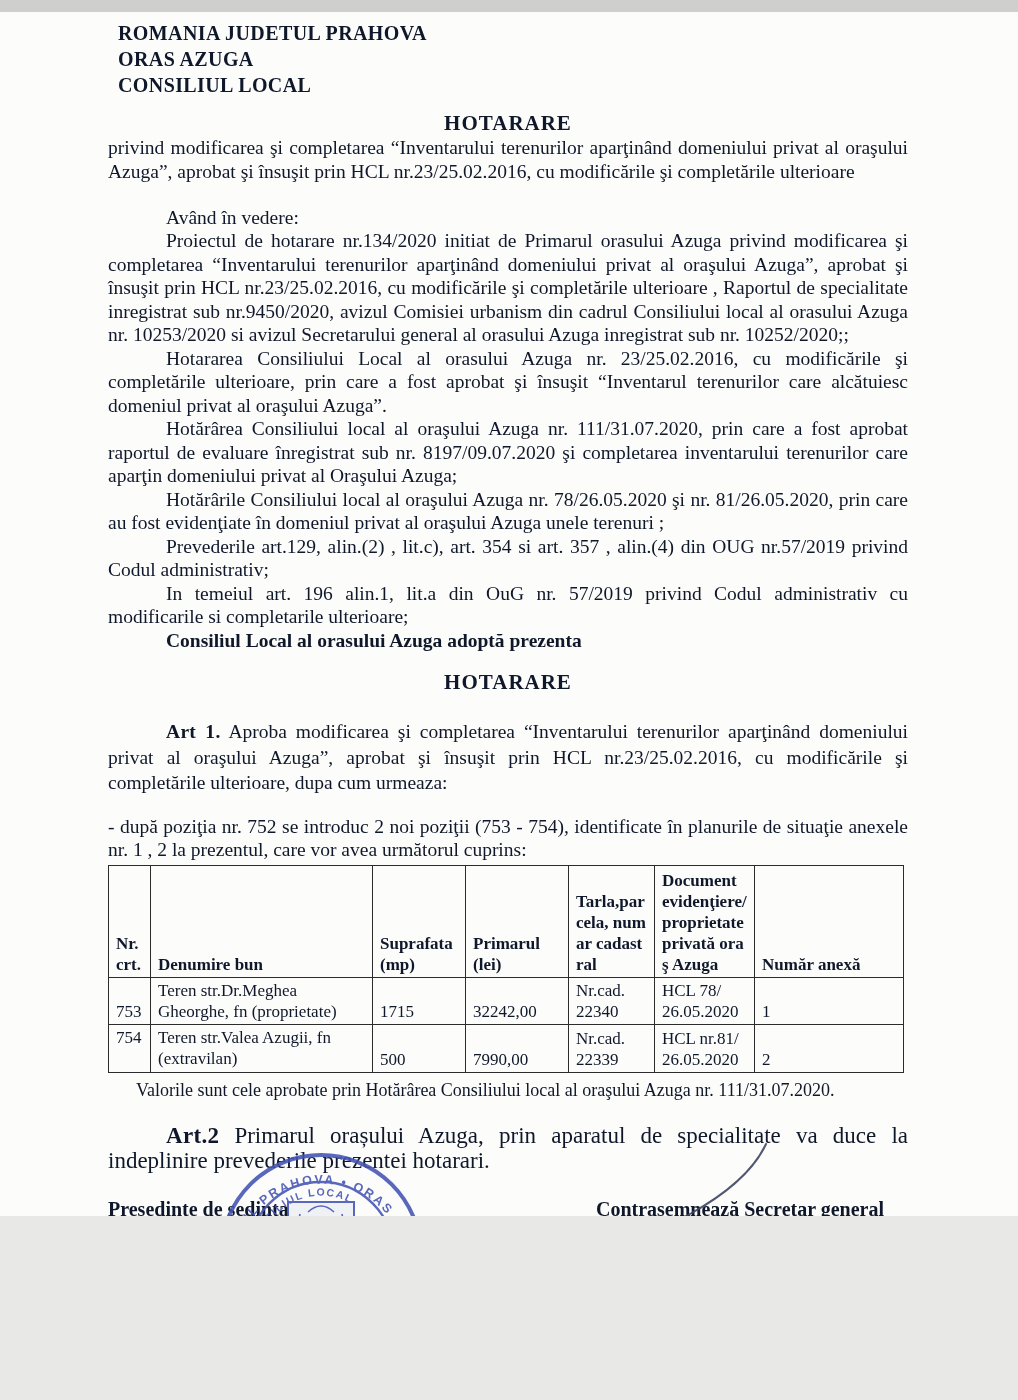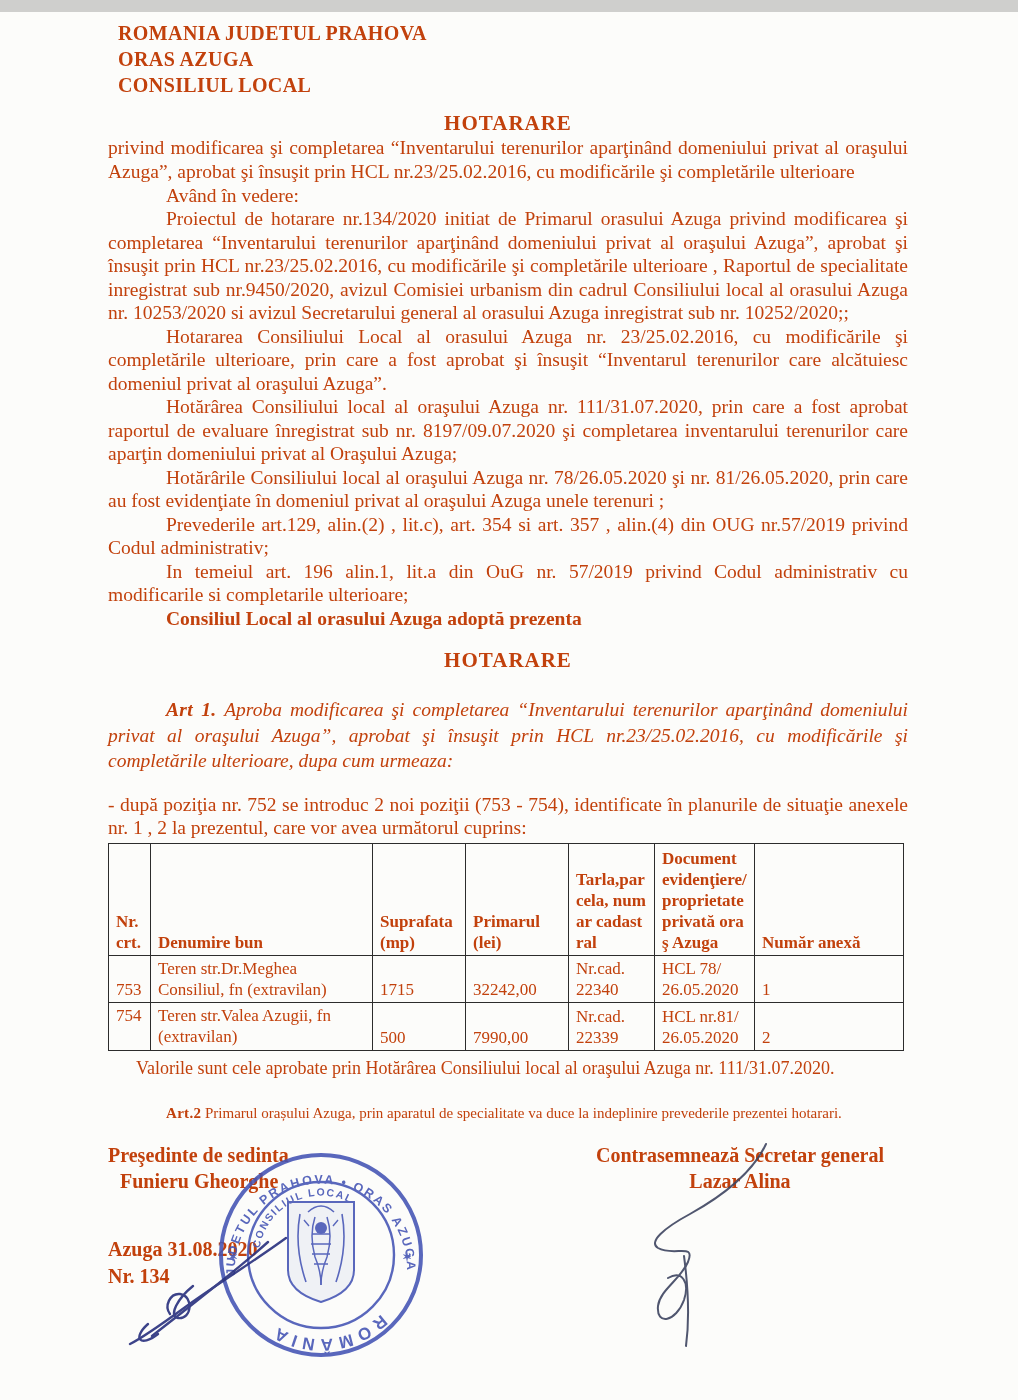--- a/index.html
+++ b/index.html
@@ -1,35 +1,35 @@
 <!DOCTYPE html>
 <html><head>
 <meta charset="utf-8">
 <style>
   html,body { margin:0; padding:0; background:#e8e8e6; }
   .page {
-    position:relative; width:1018px; height:1400px; margin:0 auto;
-    background:#fcfcfa; color:#c2410c; overflow:hidden;
+    position:relative; width:1018px; height:1216px; margin:0 auto;
+    background:#fcfcfa; color:#0f172a; overflow:hidden;
     font-family:"Liberation Serif", serif;
   }
   .scan-band { height:12px; background:#cfcfcd; }
   .content { padding:8px 110px 0 108px; }
 
   .letterhead div { font-weight:bold; font-size:20px; line-height:26px; letter-spacing:.4px; padding-left:10px; }
 
   .doc-title { text-align:center; font-weight:bold; font-size:21px; letter-spacing:1px; margin-top:13px; }
   .subtitle { text-align:justify; font-size:19.5px; line-height:23.8px; margin-top:3px; }
 
-  .preamble { }
+  .preamble { margin-top:22px; }
   .preamble p { margin:0; text-align:justify; font-size:19.5px; line-height:23.5px; text-indent:58px; }
   .preamble p.adopt { font-weight:bold; }
 
   .heading2 { text-align:center; font-weight:bold; font-size:21px; letter-spacing:1px; margin-top:18px; }
 
-  .art1 { margin-top:24px; text-indent:58px; text-align:justify; font-size:19.5px; line-height:25.5px;font-style:italic; }
+  .art1 { margin-top:24px; text-indent:58px; text-align:justify; font-size:19.5px; line-height:25.5px; }
   .art1 b, .art2 b { letter-spacing:.3px; }
   .bullet { margin:0; text-align:justify; font-size:19.5px; line-height:23px; }
 
   table.inv { border-collapse:collapse; width:795px; margin-top:4px; font-size:17px; line-height:21px; table-layout:fixed; }
   table.inv th, table.inv td { border:1.6px solid #2c2c2c; padding:2px 7px; text-align:left; overflow:hidden; }
   table.inv th { font-weight:bold; vertical-align:bottom; }
   table.inv tr.hdr { height:112px; }
   table.inv tr.r1 { height:46px; }
   table.inv tr.r2 { height:48px; }
   th.h-doc { vertical-align:top; }
@@ -37,21 +37,21 @@
   th.h-sup { text-align:right; }
   td.num { text-align:right; vertical-align:bottom; padding-right:14px; }
   td.den { vertical-align:top; }
   td.anexa { text-align:center; vertical-align:bottom; }
   tr.r1 td.nr { vertical-align:bottom; }
   tr.r2 td.nr { vertical-align:top;margin-top:28px; }
   tr.r1 td.tar, tr.r1 td.doc { vertical-align:top; }
   tr.r2 td.tar, tr.r2 td.doc { vertical-align:bottom; }
 
   .valorile { margin-top:5px; text-indent:28px; text-align:justify; font-size:18px; line-height:25px; }
-  .art2 { margin-top:20px; text-indent:58px; text-align:justify; font-size:15px; line-height:25px; }
+  .art2 { margin-top:20px; text-indent:58px; text-align:justify; font-size:23px; line-height:25px; }
 
   .sig-row { display:flex; justify-content:space-between; margin-top:16px; }
   .sig-left { font-weight:bold; font-size:20px; line-height:26px; }
   .sig-left .name { padding-left:12px; }
   .sig-right { font-weight:bold; font-size:20px; line-height:26px; margin-right:24px; }
   .sig-right .name { text-align:center; }
 
   .footer { margin-top:42px; font-weight:bold; font-size:20px; line-height:27px; }
 
   .overlay { position:absolute; pointer-events:none; }
@@ -105,21 +105,21 @@
         <th>Nr. crt.</th>
         <th>Denumire bun</th>
         <th class="h-sup">Suprafata (mp)</th>
         <th>Primarul (lei)</th>
         <th class="wb">Tarla,parcela, numar cadastral</th>
         <th class="wb h-doc">Document evidenţiere/ proprietate privată oraş Azuga</th>
         <th>Număr anexă</th>
       </tr>
       <tr class="r1">
         <td class="nr">753</td>
-        <td class="den">Teren str.Dr.Meghea Consiliul, fn (extravilan)</td>
+        <td class="den">Teren str.Dr.Meghea Gheorghe, fn (proprietate)</td>
         <td class="num">1715</td>
         <td class="num">32242,00</td>
         <td class="tar">Nr.cad. 22340</td>
         <td class="doc">HCL 78/ 26.05.2020</td>
         <td class="anexa">1</td>
       </tr>
       <tr class="r2">
         <td class="nr">754</td>
         <td class="den">Teren str.Valea Azugii, fn (extravilan)</td>
         <td class="num">500</td>

